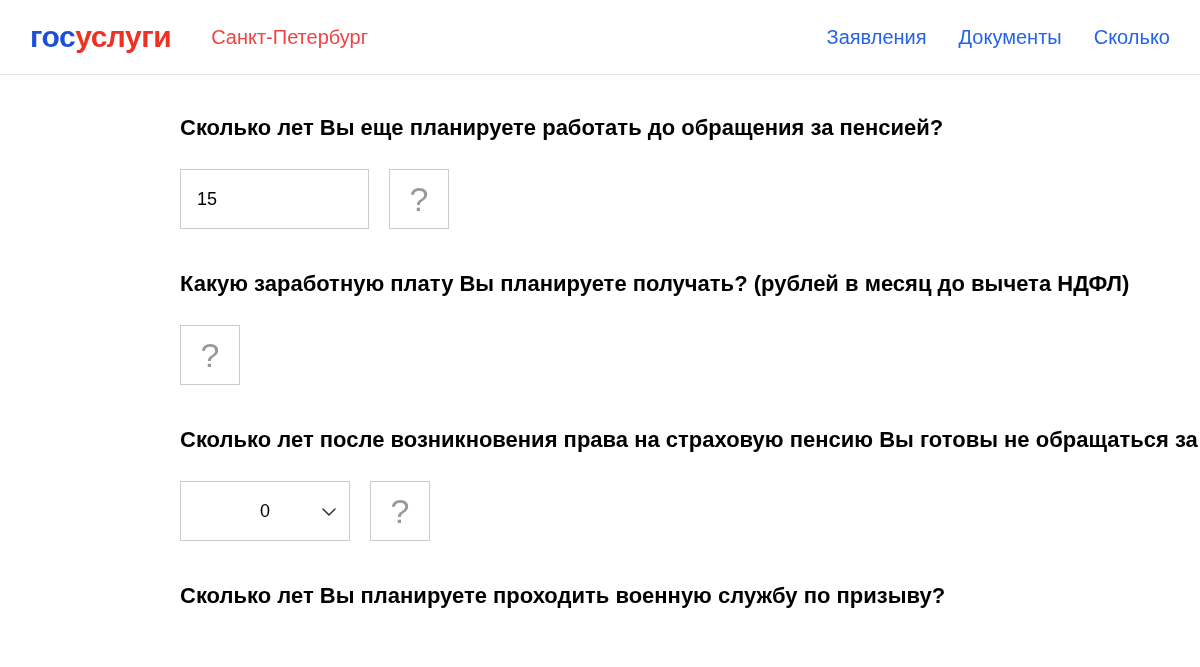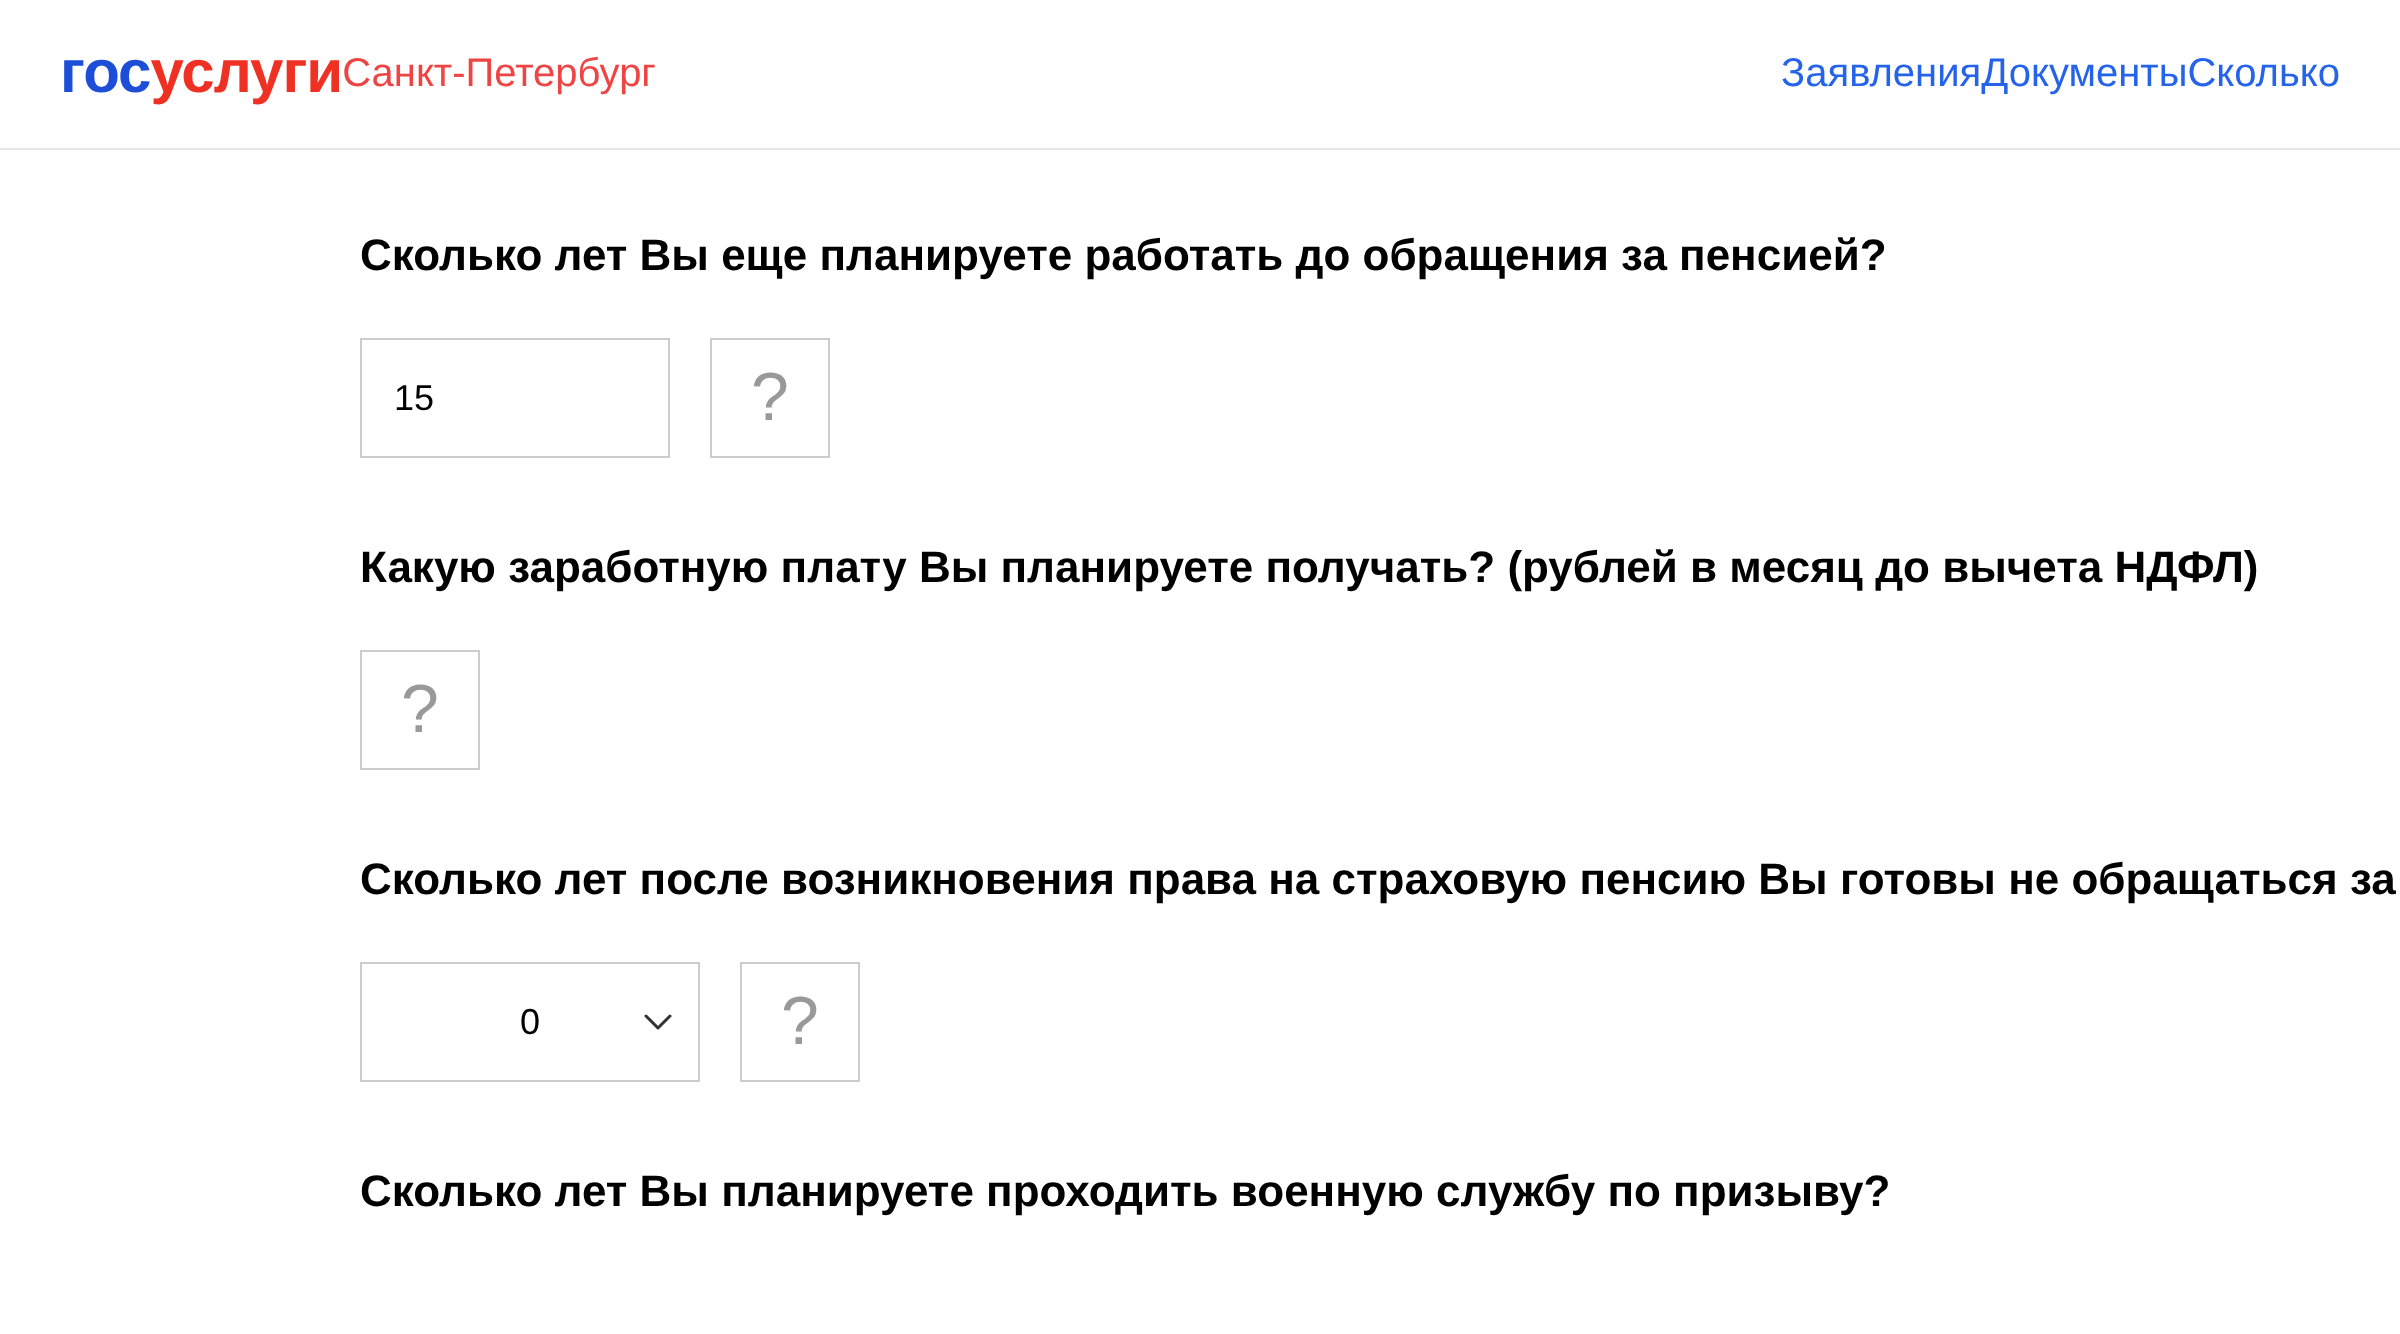--- a/index.html
+++ b/index.html
@@ -16,35 +16,37 @@
     .header {
       display: flex;
       align-items: center;
       padding: 20px 30px;
       border-bottom: 1px solid #e5e5e5;
     }
     .logo {
       font-size: 30px;
       font-weight: 700;
       letter-spacing: -0.5px;
+      margin-right: 40px;
     }
     .logo-blue {
       color: #1d4ed8;
     }
     .logo-red {
       color: #ef3124;
     }
     .city {
       color: #ef4444;
       font-size: 20px;
       font-weight: 400;
     }
     .nav {
       margin-left: auto;
       display: flex;
+      gap: 32px;
     }
     .nav-link {
       color: #2563eb;
       font-size: 20px;
       font-weight: 400;
       cursor: pointer;
     }
     .content {
       padding: 40px 0 0 180px;
       width: 1400px;
@@ -58,21 +60,21 @@
       color: #000;
       margin-bottom: 28px;
       white-space: nowrap;
     }
     .input-row {
       display: flex;
       align-items: center;
       gap: 20px;
     }
     .text-input {
-      width: 155px;
+      width: 189px;
       height: 60px;
       border: 1px solid #ccc;
       padding: 0 16px;
       font-size: 18px;
       color: #000;
       outline: none;
     }
     .select-input {
       width: 170px;
       height: 60px;

